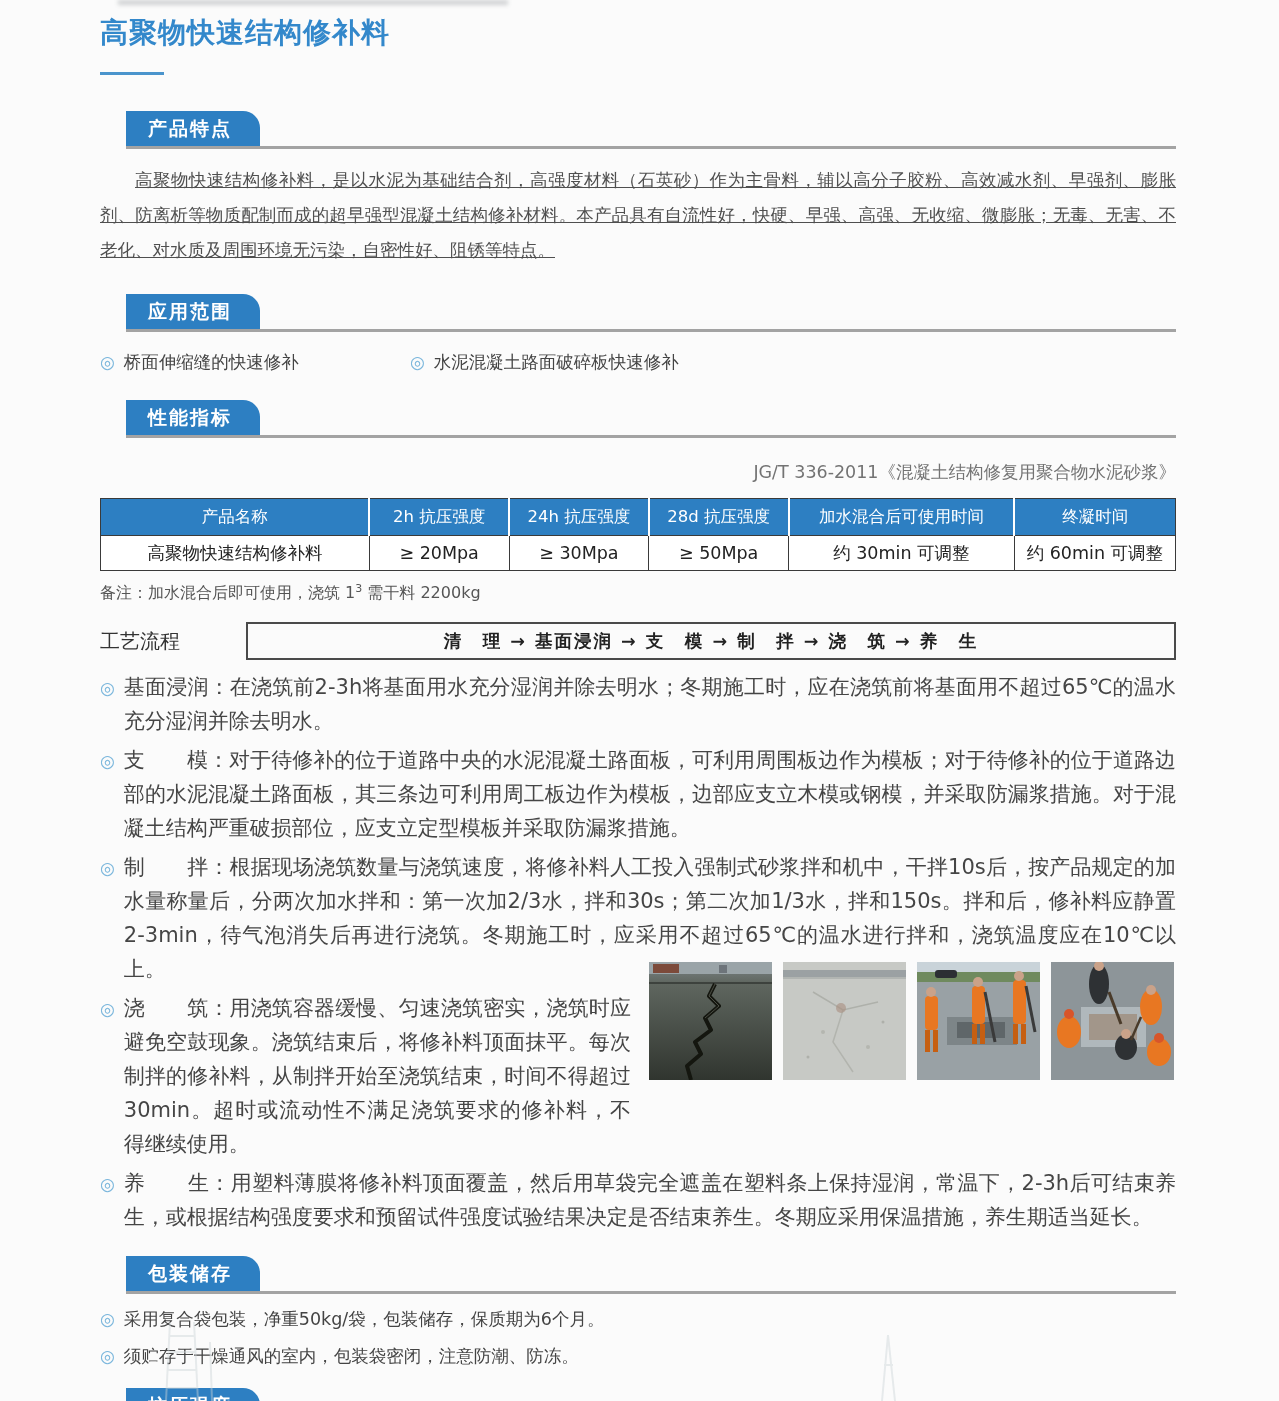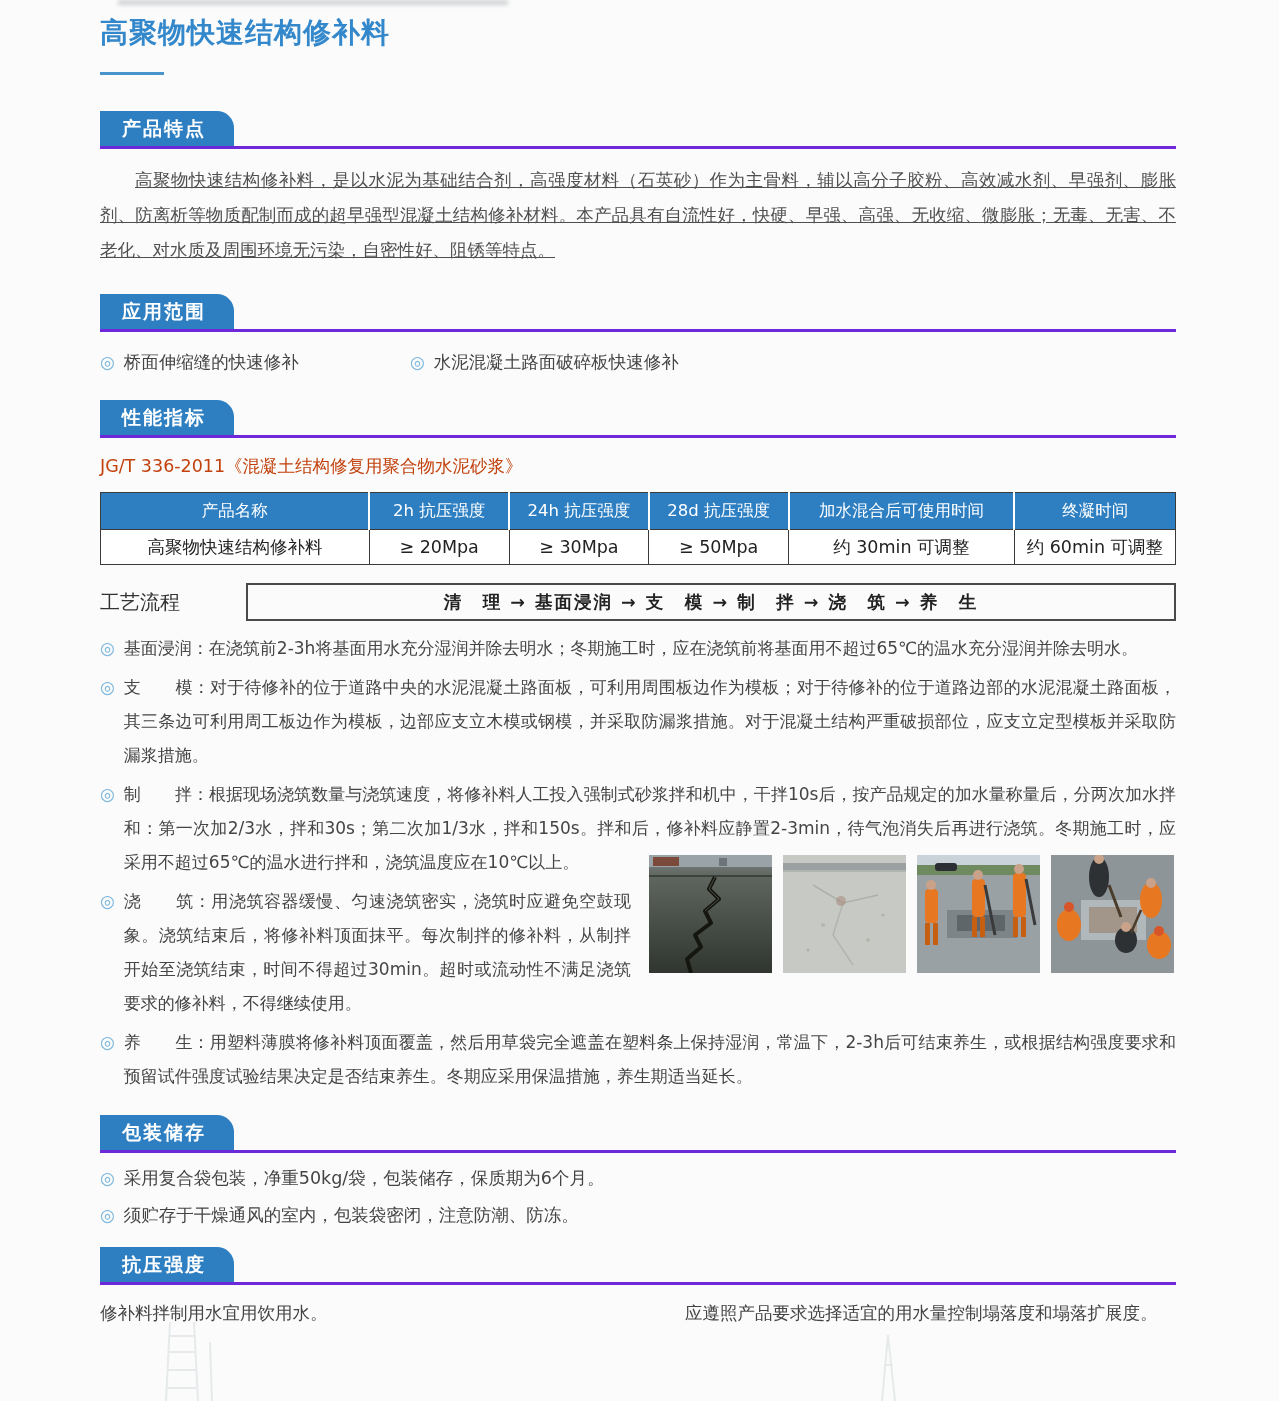--- a/index.html
+++ b/index.html
@@ -10,55 +10,55 @@
     font-family: "DejaVu Sans", "Liberation Sans", sans-serif;
   }
   .content { margin: 0 103px 0 100px; position: relative; }
 
   .top-smudge { position: absolute; left: 118px; top: 0; width: 390px; height: 5px;
     background: #6a7076; opacity: .3; filter: blur(2px); }
 
   h1.title { padding-top: 14px; font-size: 28px; font-weight: bold; color: #3388cb; letter-spacing: 1px; }
   .title-underline { margin-top: 20px; width: 64px; height: 3px; background: #4a94cc; }
 
-  .sec-head { border-bottom: 3px solid #6d28d9; line-height: 0; }
+  .sec-head { border-bottom: 3px solid #a3a3a3; line-height: 0; margin-left: 26px; }
   .sec-tab { display: inline-block; background: #2d7fc2; color: #fff; font-weight: bold;
     font-size: 19px; line-height: 23px; padding: 6px 28px 6px 22px;
     border-radius: 0 17px 0 0; letter-spacing: 2px; }
 
   .mt36 { margin-top: 36px; } .mt26 { margin-top: 26px; } .mt22 { margin-top: 22px; } .mt20 { margin-top: 20px; }
 
   .body-para { margin-top: 14px; text-indent: 2em; text-align: justify;
     font-size: 17.5px; line-height: 35px; color: #4f4f4f; text-decoration: underline; }
 
   .bullet-row { display: flex; margin-top: 18px; }
   .bullet-item { display: flex; align-items: baseline; font-size: 17.5px; color: #444; }
   .bullet-item .ico, .step .ico, .pk .ico, .note .ico {
     color: #7ab6dc; font-size: 17px; margin-right: 9px; flex: none; }
   .apps .bullet-item:first-child { width: 310px; }
 
-  .standard { margin: 16px 0 14px; text-align: left; font-size: 17.5px; color: #c2410c; }
+  .standard { margin: 22px 0 14px; text-align: right; font-size: 17.5px; color: #737373; }
 
   table.perf { width: 100%; border-collapse: collapse; border: 1px solid #3a3a3a; }
   table.perf th { background: #2d7fc2; color: #fff; font-size: 16.5px; font-weight: 500;
     padding: 7px 16px; border-left: 2px solid #fff; }
   table.perf th:first-child { border-left: none; }
   table.perf td { background: #fff; color: #222; font-size: 17.5px; font-weight: 500;
     text-align: center; padding: 5px 4px; border: 1px solid #3a3a3a; }
   .note-line { margin-top: 11px; font-size: 16px; color: #555; }
   .note-line sup { font-size: 11px; }
 
   .flow-row { display: flex; align-items: center; margin-top: 18px; }
   .flow-label { width: 146px; font-size: 20px; color: #333; flex: none; }
   .flow-box { flex: 1; border: 2px solid #4a4a4a; padding: 5px 0; text-align: center;
     font-size: 17.5px; font-weight: 600; letter-spacing: 2px; color: #222; }
 
   .steps { margin-top: 10px; }
   .step { display: flex; align-items: baseline; margin-top: 5px; }
-  .step p { font-size: 17px; line-height: 34px; text-align: justify; color: #454545; }
+  .step p { font-size: 21px; line-height: 34px; text-align: justify; color: #454545; }
 
   .photos { float: right; width: 527px; height: 118px; display: flex; gap: 11px;
     margin: -24px 0 10px 18px; }
   .photos svg { width: 123px; height: 118px; flex: none; display: block; }
 
   .pk { display: flex; align-items: baseline; margin-top: 13px; font-size: 17.5px; color: #444; }
 
   .notes-grid { display: grid; grid-template-columns: 585px 1fr; row-gap: 13px; margin-top: 16px; }
   .note { display: flex; align-items: baseline; font-size: 17.5px; color: #444; }
   .note:nth-child(n+5) { grid-column: 1 / span 2; }
@@ -112,20 +112,21 @@
     <tr>
       <td>高聚物快速结构修补料</td>
       <td>≥ 20Mpa</td>
       <td>≥ 30Mpa</td>
       <td>≥ 50Mpa</td>
       <td>约 30min 可调整</td>
       <td>约 60min 可调整</td>
     </tr>
   </tbody>
     </table>
+  <div class="note-line"><span>备注：加水混合后即可使用，浇筑 1</span><sup>3</sup><span> 需干料 2200kg</span></div>
 
   <div class="flow-row">
     <span class="flow-label">工艺流程</span>
     <div class="flow-box">清　理  →  基面浸润 → 支　模 → 制　拌 → 浇　筑 → 养　生</div>
   </div>
 
   <div class="steps">
     <div class="step">
       <span class="ico">◎</span>
       <p>基面浸润：在浇筑前2-3h将基面用水充分湿润并除去明水；冬期施工时，应在浇筑前将基面用不超过65℃的温水充分湿润并除去明水。</p>

